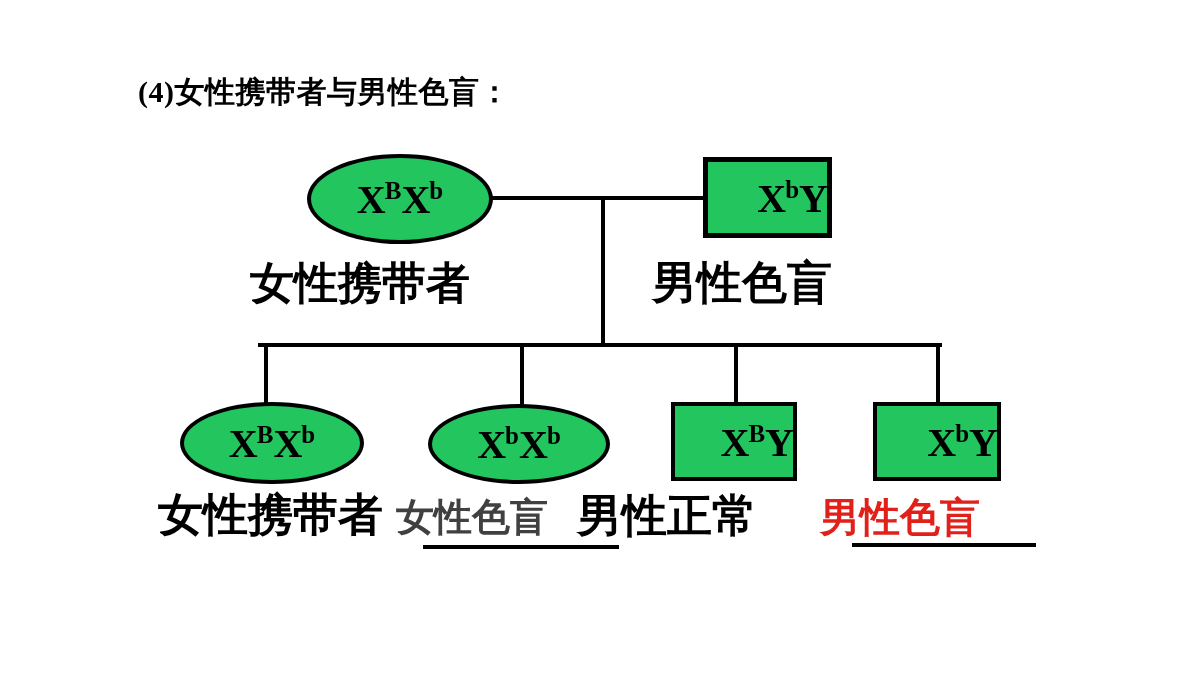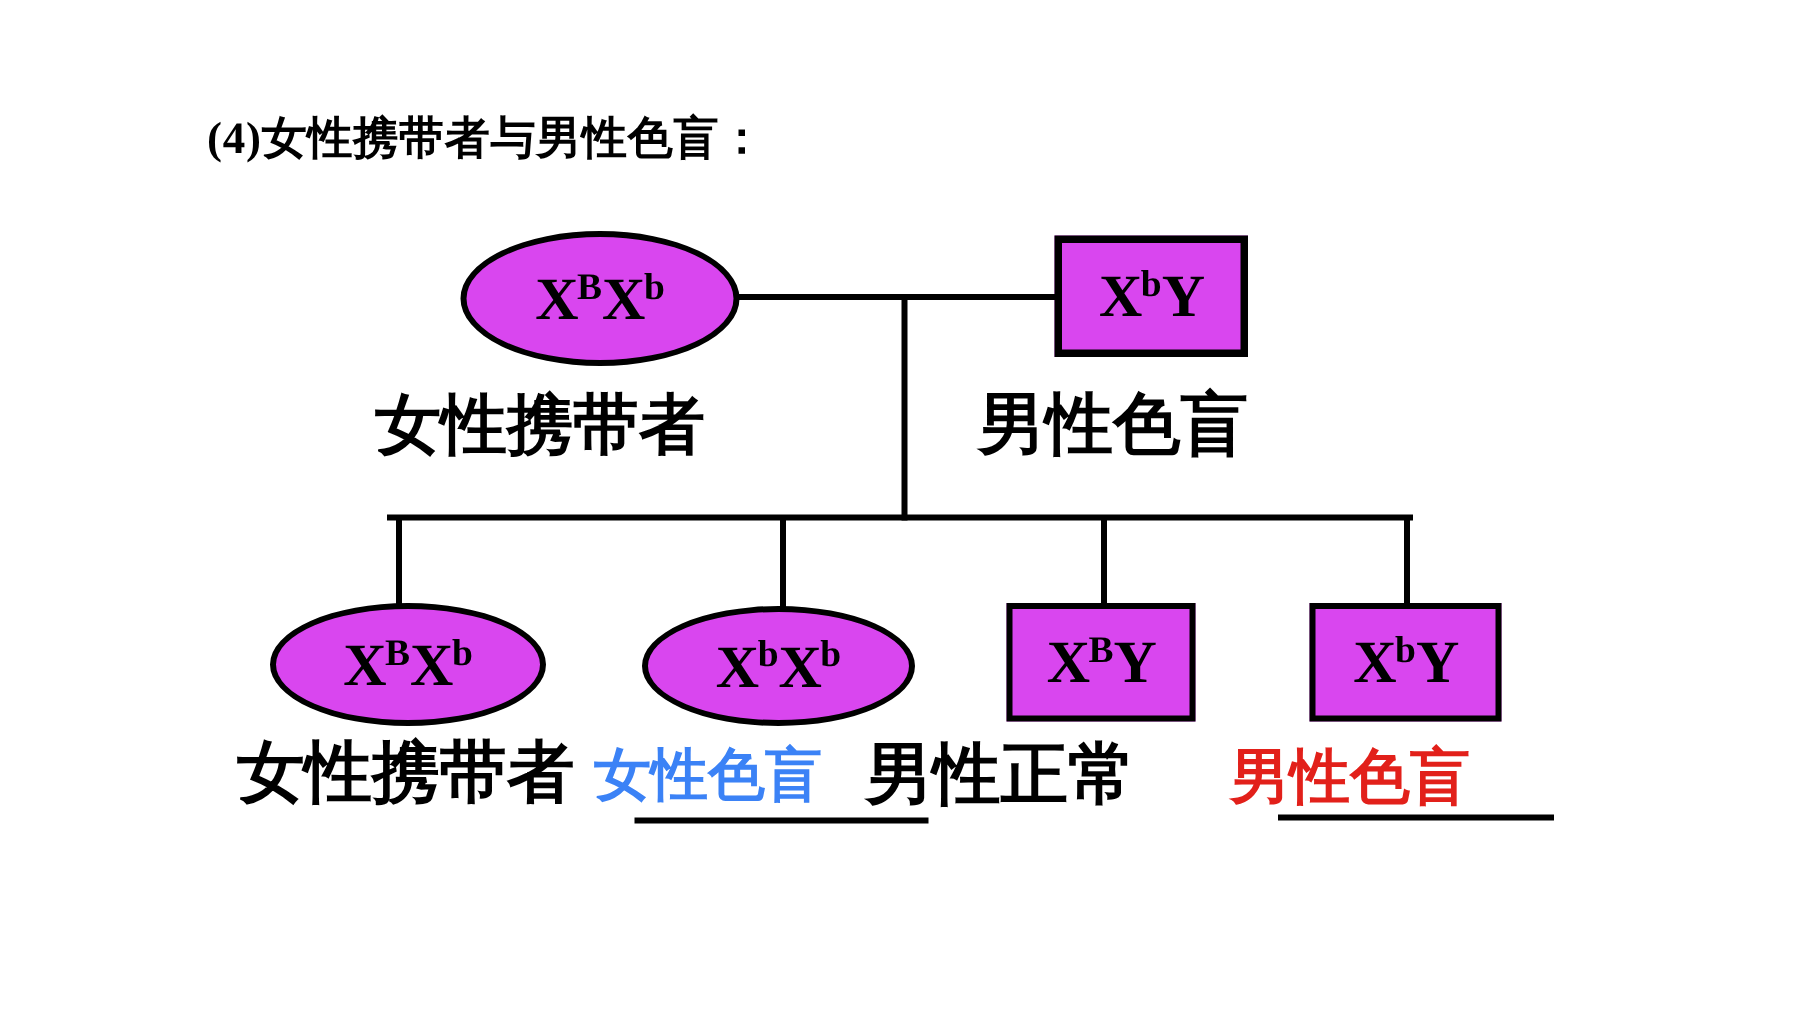--- a/index.html
+++ b/index.html
@@ -22,27 +22,27 @@
     font-size: 30px;
     font-weight: bold;
     white-space: nowrap;
     letter-spacing: 0.5px;
   }
 
   
   .node {
     box-sizing: border-box;
     border: 4px solid #000000;
-    background: #d946ef;
+    background: #22c55e;
     display: flex;
     align-items: center;
     justify-content: center;
   }
   .node.ellipse { border-radius: 50%; }
-  .node.rect { border-width: 5px; }
+  .node.rect { border-width: 5px; justify-content: flex-end; }
 
   .genotype {
     font-weight: bold;
     font-size: 40px;
     line-height: 1;
     letter-spacing: -1px;
     white-space: nowrap;
   }
   .genotype .gt-sup {
     font-size: 25px;
@@ -100,21 +100,21 @@
   <div class="abs node rect" style="left:671px; top:402px; width:126px; height:79px; border-width:4px;">
     <span class="genotype">X<sup class="gt-sup">B</sup>Y</span>
   </div>
 
   <div class="abs node rect" style="left:873px; top:402px; width:128px; height:79px; border-width:4px;">
     <span class="genotype">X<sup class="gt-sup">b</sup>Y</span>
   </div>
 
   <div class="abs node-label" style="left: 158px; top: 491px; width: 240px; font-size: 45px; color: rgb(0, 0, 0);">女性携带者</div>
 
-  <div class="abs node-label" style="left: 396px; top: 497px; width: 240px; font-size: 38px; color: #3b82f6;">女性色盲</div>
+  <div class="abs node-label" style="left: 396px; top: 497px; width: 240px; font-size: 38px; color: #404040;">女性色盲</div>
 
   <div class="abs node-label" style="left: 577px; top: 492px; width: 240px; font-size: 45px; color: rgb(0, 0, 0);">男性正常</div>
 
   <div class="abs node-label" style="left: 820px; top: 496px; width: 240px; font-size: 40px; color: rgb(226, 32, 26);">男性色盲</div>
 
   <div class="abs underline-bar" style="left:423px; top:545px; width:196px;"></div>
   <div class="abs underline-bar" style="left:852px; top:543px; width:184px;"></div>
 
 </div>
 

